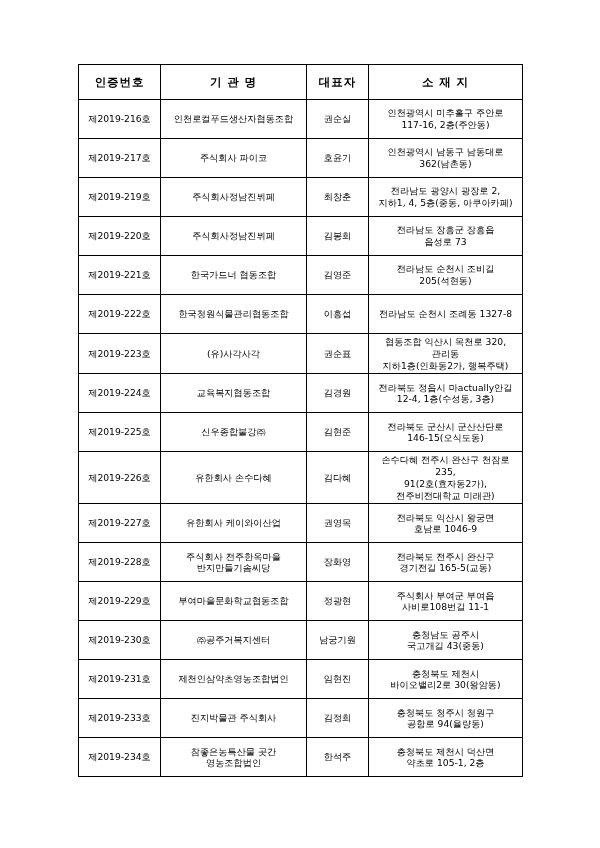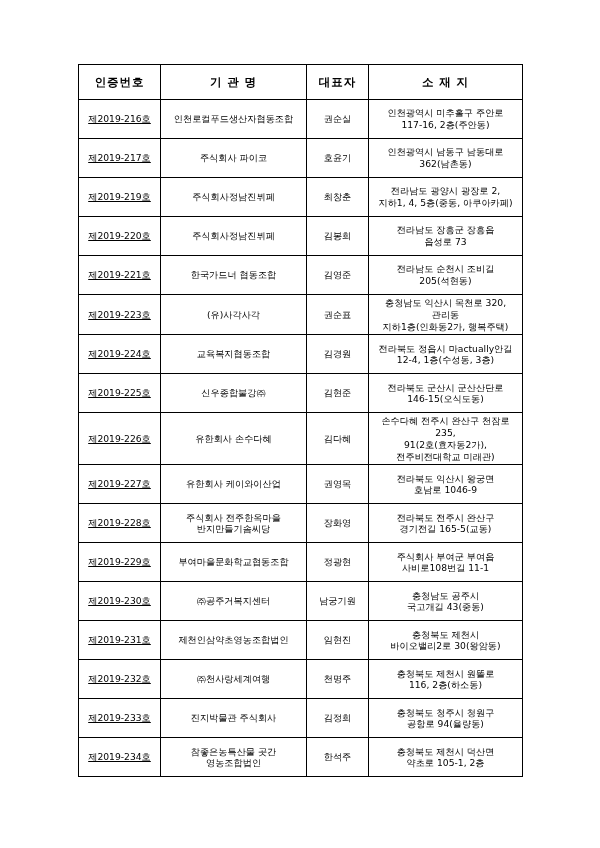--- a/index.html
+++ b/index.html
@@ -48,21 +48,21 @@
   table.cert-table tbody td {
     font-size: 9.2px;
     font-weight: normal;
     height: 34px;
   }
   col.c-num { width: 82px; }
   col.c-org { width: 146px; }
   col.c-rep { width: 62px; }
   col.c-loc { width: 154px; }
 
-  td.cell-num { font-size: 9.3px; text-decoration: underline; }
+  td.cell-num { font-size: 9.3px; }
   td.cell-org { font-size: 9.3px; }
   td.cell-rep { font-size: 9.3px; }
   td.cell-loc { font-size: 9.0px; }
 
   .line { display: block; }
 </style>
 </head>
 <body>
 
 <div class="page">
@@ -152,30 +152,44 @@
           <td class="cell-rep">
             <span class="line">김영준</span>
           </td>
           <td class="cell-loc">
             <span class="line">전라남도 순천시 조비길</span>
             <span class="line">205(석현동)</span>
           </td>
         </tr>
         <tr>
           <td class="cell-num">
+            <span class="line">제2019-222호</span>
+          </td>
+          <td class="cell-org">
+            <span class="line">한국청원식물관리협동조합</span>
+          </td>
+          <td class="cell-rep">
+            <span class="line">이흥섭</span>
+          </td>
+          <td class="cell-loc">
+            <span class="line">전라남도 순천시 조례동 1327-8</span>
+          </td>
+        </tr>
+        <tr>
+          <td class="cell-num">
             <span class="line">제2019-223호</span>
           </td>
           <td class="cell-org">
             <span class="line">(유)사각사각</span>
           </td>
           <td class="cell-rep">
             <span class="line">권순표</span>
           </td>
           <td class="cell-loc">
-            <span class="line">충청남도 익산시 목천로 320, 관리동</span>
+            <span class="line">협동조합 익산시 목천로 320, 관리동</span>
             <span class="line">지하1층(인화동2가, 행복주택)</span>
           </td>
         </tr>
         <tr>
           <td class="cell-num">
             <span class="line">제2019-224호</span>
           </td>
           <td class="cell-org">
             <span class="line">교육복지협동조합</span>
           </td>
@@ -284,35 +298,20 @@
           </td>
           <td class="cell-org">
             <span class="line">제천인삼약초영농조합법인</span>
           </td>
           <td class="cell-rep">
             <span class="line">임현진</span>
           </td>
           <td class="cell-loc">
             <span class="line">충청북도 제천시</span>
             <span class="line">바이오밸리2로 30(왕암동)</span>
-          </td>
-        </tr>
-        <tr>
-          <td class="cell-num">
-            <span class="line">제2019-232호</span>
-          </td>
-          <td class="cell-org">
-            <span class="line">㈜천사랑세계여행</span>
-          </td>
-          <td class="cell-rep">
-            <span class="line">천명주</span>
-          </td>
-          <td class="cell-loc">
-            <span class="line">충청북도 제천시 원똘로</span>
-            <span class="line">116, 2층(하소동)</span>
           </td>
         </tr>
         <tr>
           <td class="cell-num">
             <span class="line">제2019-233호</span>
           </td>
           <td class="cell-org">
             <span class="line">진지박물관 주식회사</span>
           </td>
           <td class="cell-rep">

